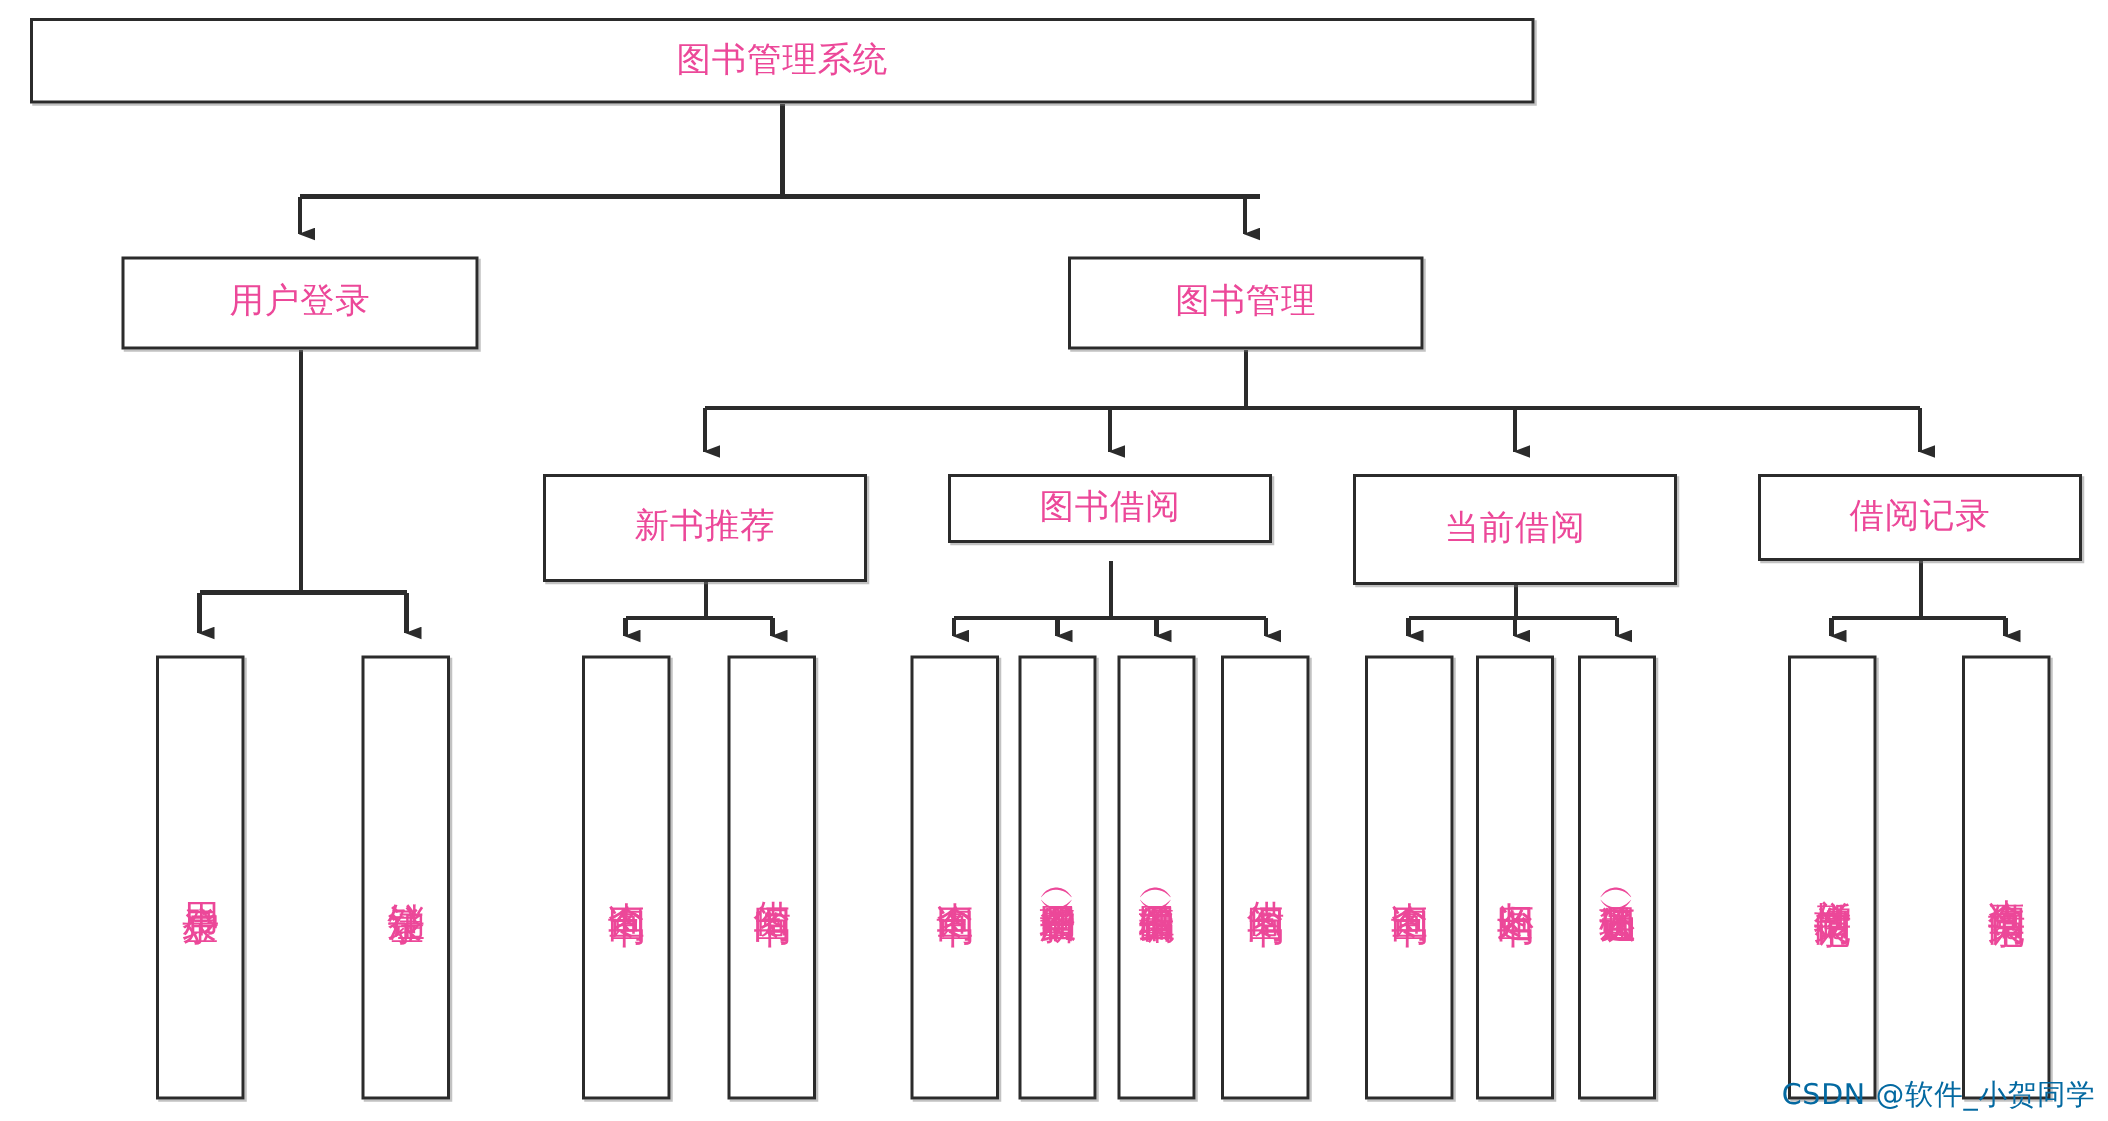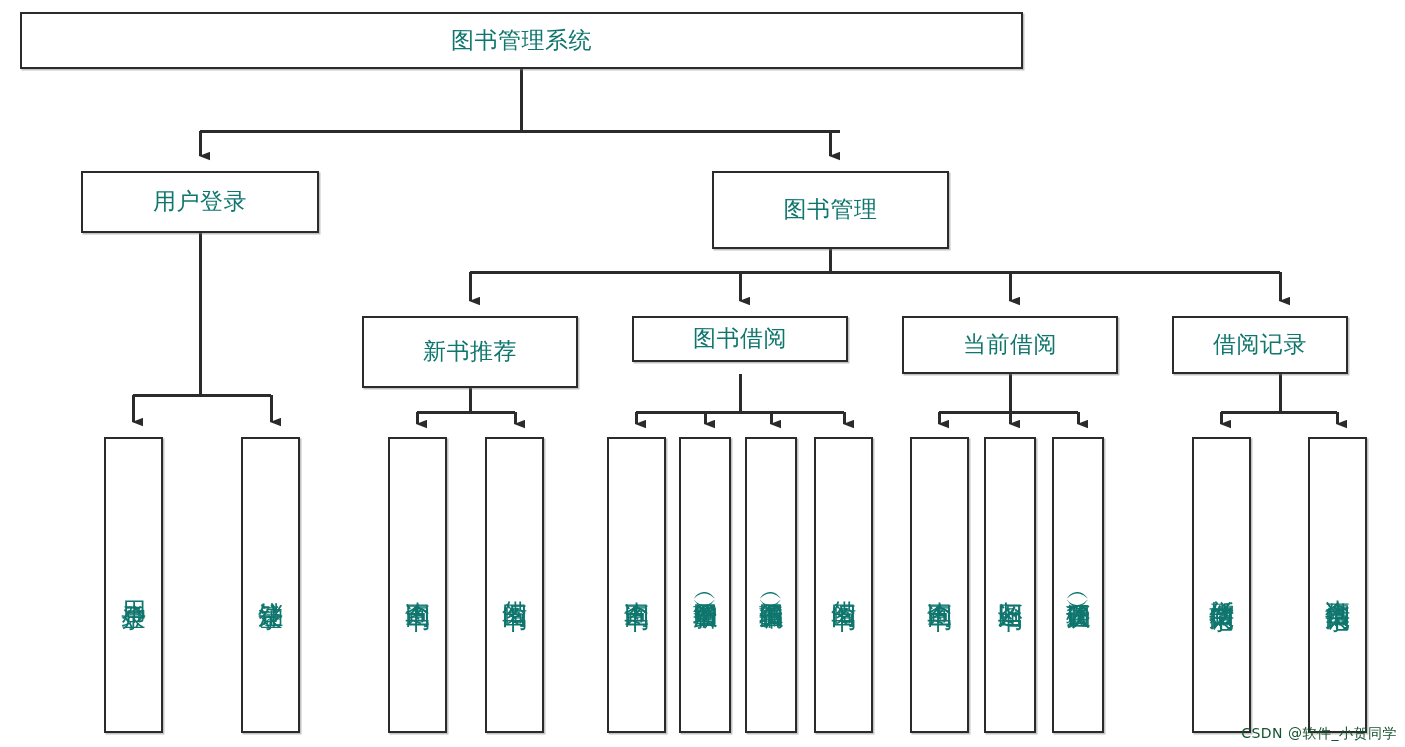--- a/index.html
+++ b/index.html
@@ -23,21 +23,21 @@
     top: 0;
     width: 1405px;
     height: 747px;
     pointer-events: none;
   }
   .node {
     position: absolute;
     box-sizing: border-box;
     border: 2.5px solid #2b2b2b;
     background: #ffffff;
-    color: #0f766e;
+    color: #ec4899;
     display: flex;
     align-items: center;
     justify-content: center;
     box-shadow: 1.5px 1.5px 0 rgba(120,120,120,0.45);
   }
   .node-label {
     display: block;
     text-align: center;
     line-height: 1.18;
     letter-spacing: 0.5px;
@@ -56,22 +56,22 @@
     text-orientation: upright;
     font-size: 25px;
     line-height: 1.02;
     letter-spacing: 2px;
     max-height: 100%;
   }
   #watermark {
     position: absolute;
     right: 8px;
     bottom: 4px;
-    font-size: 14px;
-    color: #14532d;
+    font-size: 19px;
+    color: #0369a1;
     white-space: nowrap;
     letter-spacing: 0.5px;
     font-family: "DejaVu Sans", "Liberation Sans", sans-serif;
   }
 </style>
 </head>
 <body>
 
 <div id="diagram-root">
 
@@ -125,34 +125,34 @@
     </g>
   </svg>
 
   <div class="node horiz" style="left:20px; top:12px; width:1003px; height:57px;">
     <span class="node-label">图书管理系统</span>
   </div>
 
   <div class="node horiz" style="left:81px; top:171px; width:238px; height:62px;">
     <span class="node-label">用户登录</span>
   </div>
-  <div class="node horiz" style="left:712px; top:171px; width:237px; height:78px;">
+  <div class="node horiz" style="left:712px; top:171px; width:237px; height:62px;">
     <span class="node-label">图书管理</span>
   </div>
 
   <div class="node horiz" style="left:362px; top:316px; width:216px; height:72px;">
     <span class="node-label">新书推荐</span>
   </div>
   <div class="node horiz" style="left:632px; top:316px; width:216px; height:46px;">
     <span class="node-label">图书借阅</span>
   </div>
-  <div class="node horiz" style="left:902px; top:316px; width:216px; height:58px;">
+  <div class="node horiz" style="left:902px; top:316px; width:216px; height:74px;">
     <span class="node-label">当前借阅</span>
   </div>
-  <div class="node horiz" style="left:1172px; top:316px; width:176px; height:58px;">
+  <div class="node horiz" style="left:1172px; top:316px; width:216px; height:58px;">
     <span class="node-label">借阅记录</span>
   </div>
 
   <div class="node vert" style="left:104px; top:437px; width:59px; height:296px;">
     <span class="node-label">用户登录</span>
   </div>
   <div class="node vert" style="left:241px; top:437px; width:59px; height:296px;">
     <span class="node-label">注销登录</span>
   </div>
   <div class="node vert" style="left:388px; top:437px; width:59px; height:296px;">

